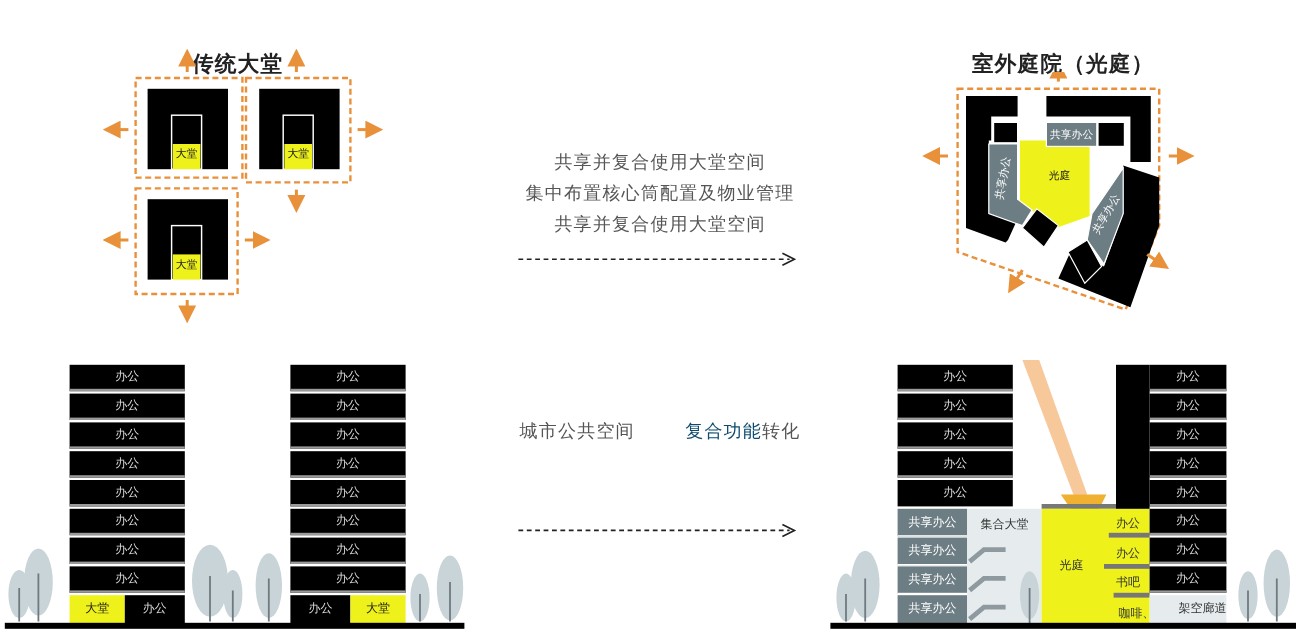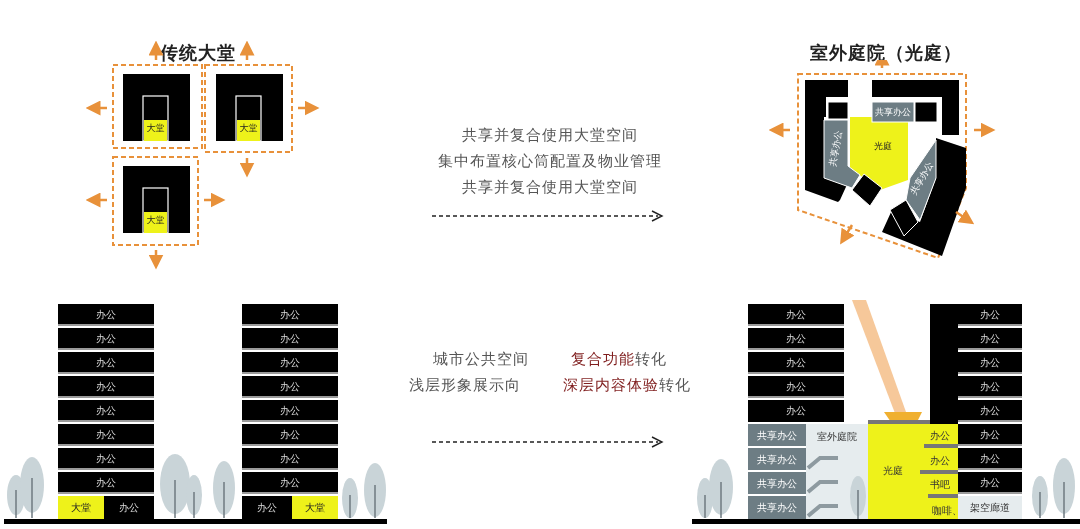--- a/index.html
+++ b/index.html
@@ -1,21 +1,21 @@
 <!DOCTYPE html>
 <html><head>
 <meta charset="utf-8">
 <style>
   html, body { margin: 0; padding: 0; background: #ffffff; }
   body { width: 1080px; height: 529px; position: relative; overflow: hidden;
          font-family: "DejaVu Sans", "Liberation Sans", sans-serif; }
   .abs { position: absolute; }
   .title { font-size: 18px; font-weight: bold; color: #222; letter-spacing: 1px; margin-top: 38px; }
   .caption { font-size: 15px; color: #555; text-align: center; line-height: 26px; letter-spacing: 1px; }
-  .caption .hl { color: #7f1d1d; margin-left: 42px; }
+  .caption .hl { color: #0c4a6e; margin-left: 42px; }
   .floor { position: absolute; left: 0; width: 100%; height: 22px; background: #000; color: #ddd;
            font-size: 10px; text-align: center; line-height: 22px; border-bottom: 2px solid #9a9a9a; box-sizing: border-box; }
   .cell { position: absolute; font-size: 10px; text-align: center; box-sizing: border-box; }
   .ground { position: absolute; height: 5px; background: #000; }
 </style>
 </head>
 <body>
 
 <div class="abs title" style="left:160px; top:3px;">传统大堂</div>
 <div class="abs title" style="left:810px; top:3px;">室外庭院（光庭）</div>
@@ -103,21 +103,20 @@
     <line x1="196" y1="152" x2="208" y2="160" stroke="#e8913a" stroke-width="2.5" marker-end="url(#ah2)"></line>
   </svg>
   <div class="cell" style="left:112px; top:46px; width:42px; font-size:9px; color:#fff;">共享办公</div>
   <div class="cell" style="left:108px; top:80px; width:30px; font-size:9px; color:#222;">光庭</div>
   <div class="cell" style="left:52px; top:82px; width:48px; font-size:9px; color:#fff; transform:rotate(-80deg);">共享办公</div>
   <div class="cell" style="left:138px; top:112px; width:48px; font-size:9px; color:#fff; transform:rotate(-60deg);">共享办公</div>
 </div>
 
 <div class="abs caption" style="left:400px; top:346px; width:300px;">
   <div><span>城市公共空间</span><span class="hl">复合功能</span><span>转化</span></div>
-  <div><span>浅层形象展示向</span><span class="hl">深层内容体验</span><span>转化</span></div>
 </div>
 <svg class="abs" style="left:430px; top:434px;" width="240" height="16">
   <line x1="2" y1="8" x2="228" y2="8" stroke="#222" stroke-width="1.3" stroke-dasharray="4,3"></line>
   <path d="M222,3 L232,8 L222,13" fill="none" stroke="#222" stroke-width="1.4"></path>
 </svg>
 
 <svg class="abs" style="left:0; top:440px;" width="1080" height="80">
   <g fill="#c9d4d8" stroke="none">
 
     <ellipse cx="16" cy="55" rx="9" ry="20"></ellipse>
@@ -192,21 +191,21 @@
 </div>
 
 <div class="abs" style="left:748px; top:424px; width:58px; height:96px;">
   <div class="cell" style="left:0; top:0;  width:58px; height:23px; line-height:23px; background:#6d7d84; color:#fff; border-bottom:1px solid #fff;">共享办公</div>
   <div class="cell" style="left:0; top:24px; width:58px; height:23px; line-height:23px; background:#6d7d84; color:#fff; border-bottom:1px solid #fff;">共享办公</div>
   <div class="cell" style="left:0; top:48px; width:58px; height:23px; line-height:23px; background:#6d7d84; color:#fff; border-bottom:1px solid #fff;">共享办公</div>
   <div class="cell" style="left:0; top:72px; width:58px; height:24px; line-height:24px; background:#6d7d84; color:#fff;">共享办公</div>
 </div>
 
 <div class="abs" style="left:806px; top:424px; width:62px; height:96px; background:#e6ecee;">
-  <div class="cell" style="left:0; top:6px; width:62px; color:#333;">室外庭院</div>
+  <div class="cell" style="left:0; top:6px; width:62px; color:#333;">集合大堂</div>
   <svg width="62" height="96" style="position:absolute; left:0; top:0;">
     <g stroke="#8e9aa0" stroke-width="4" fill="none">
       <path d="M2,44 L14,34 L32,34"></path>
       <path d="M2,68 L14,58 L32,58"></path>
       <path d="M2,92 L14,82 L32,82"></path>
     </g>
     <ellipse cx="52" cy="72" rx="8" ry="20" fill="#c9d4d8"></ellipse>
     <line x1="52" y1="66" x2="52" y2="96" stroke="#6e7a80" stroke-width="1.5"></line>
   </svg>
 </div>
@@ -225,18 +224,18 @@
 
 <div class="abs" style="left:958px; top:304px; width:64px; height:216px;">
   <div class="floor" style="top:0px;">办公</div>
   <div class="floor" style="top:24px;">办公</div>
   <div class="floor" style="top:48px;">办公</div>
   <div class="floor" style="top:72px;">办公</div>
   <div class="floor" style="top:96px;">办公</div>
   <div class="floor" style="top:120px;">办公</div>
   <div class="floor" style="top:144px;">办公</div>
   <div class="floor" style="top:168px;">办公</div>
-  <div class="cell" style="left:0; top:192px; width:64px; height:24px; line-height:24px; background:#e6ecee; color:#333;">架空廊道</div>
+  <div class="cell" style="left:0; top:192px; width:64px; height:24px; line-height:24px; background:#e6ecee; color:#333;text-align:right;">架空廊道</div>
 </div>
 
 <div class="abs" style="left:930px; top:304px; width:28px; height:120px; background:#000;"></div>
 
 <div class="ground" style="left:692px; top:519px; width:388px;"></div>
 
 </body></html>

